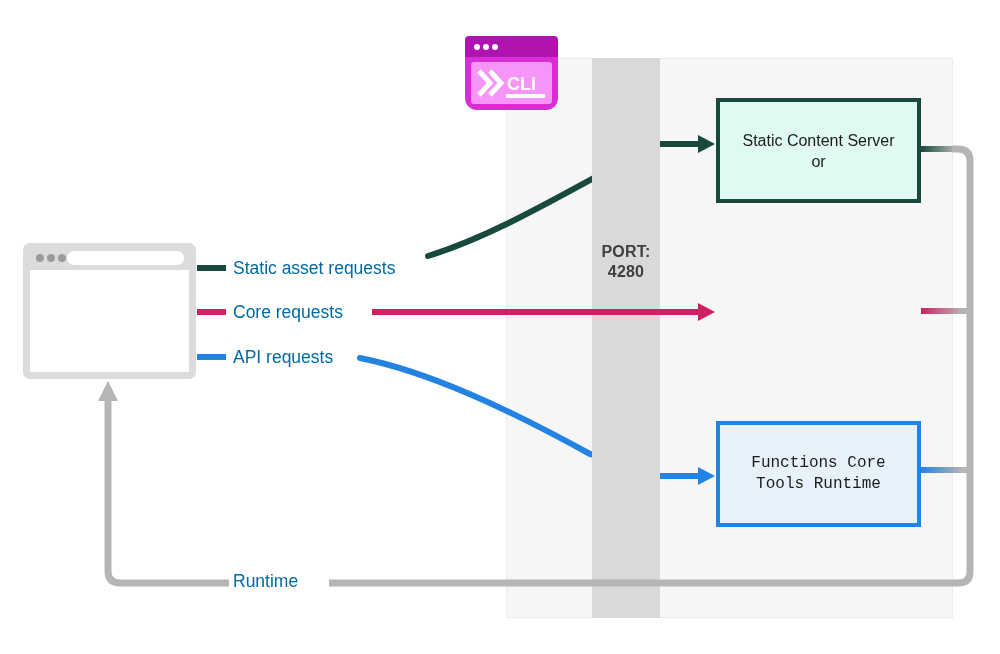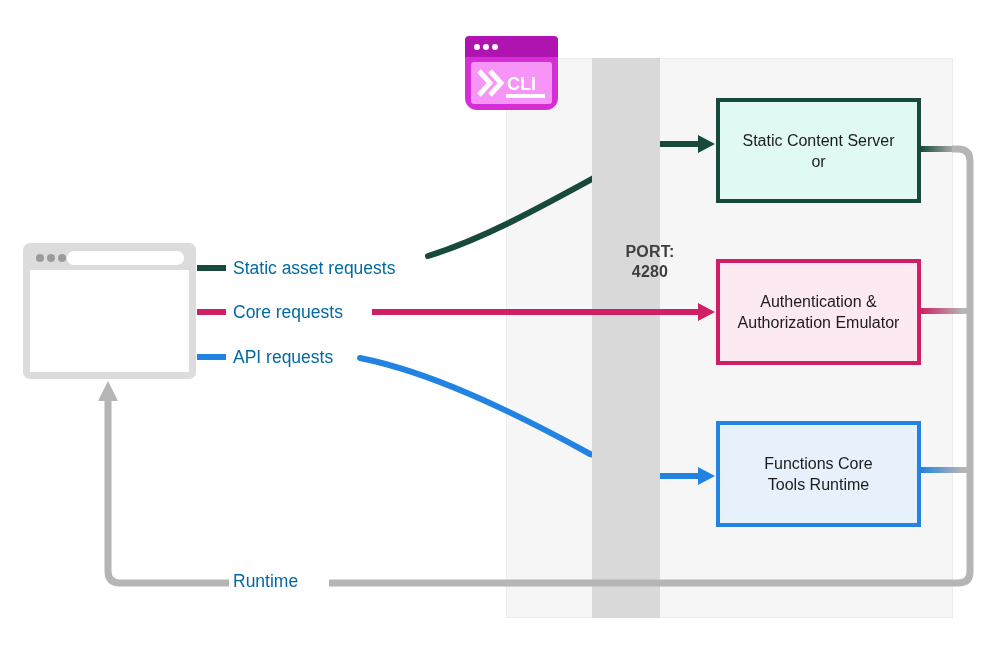--- a/index.html
+++ b/index.html
@@ -12,29 +12,29 @@
   html,body{margin:0;padding:0;background:#ffffff;}
   #stage{position:relative;width:1000px;height:654px;background:#ffffff;overflow:hidden;
          font-family:"Liberation Sans", sans-serif;}
   .abs{position:absolute;}
   
   .panel{left:506px;top:58px;width:445px;height:558px;background:var(--panel);
          border:1px solid #ececec;z-index:1;}
   .portbar{left:592px;top:58px;width:68px;height:560px;background:var(--bar);z-index:3;}
   .port-text{left:592px;top:242px;width:68px;z-index:4;text-align:center;
              font-weight:bold;font-size:16px;line-height:20px;color:var(--port-text);
-             letter-spacing:0.2px;padding-left:24px;}
+             letter-spacing:0.2px;}
   svg.layer{position:absolute;left:0;top:0;z-index:2;pointer-events:none;}
   svg.layer.over{z-index:4;}
   
   .svc{width:197px;z-index:5;display:flex;align-items:center;justify-content:center;
        text-align:center;font-size:16px;line-height:21px;color:var(--text);}
   .svc.green{left:716px;top:98px;height:97px;background:var(--mint-fill);border:4px solid var(--green);}
   .svc.pink{left:716px;top:259px;height:98px;background:var(--pink-fill);border:4px solid var(--pink);}
-  .svc.blue{left:716px;top:421px;height:98px;background:var(--blue-fill);border:4px solid var(--blue);}
+  .svc.blue{left:716px;top:421px;height:98px;background:var(--blue-fill);border:4px solid var(--blue);font-family:Liberation Mono, monospace;}
   
   .flow-label{z-index:6;font-size:17.5px;line-height:22px;color:#0369a1;white-space:nowrap;}
   
   .browser{left:23px;top:243px;width:173px;height:136px;background:var(--browser-frame);
            border-radius:7px;z-index:6;}
   .browser .dot{position:absolute;width:8px;height:8px;border-radius:50%;background:#9b9b9b;top:11px;}
   .browser .addr{position:absolute;left:44px;top:8px;width:117px;height:14px;background:#ffffff;border-radius:7px;}
   .browser .bodywin{position:absolute;left:7px;top:27px;width:159px;height:102px;background:#ffffff;}
   
   .cli{left:465px;top:36px;width:93px;height:74px;background:var(--cli-frame);
@@ -99,26 +99,20 @@
     <path d="M 229 583 H 120 Q 108 583 108 571 V 398" fill="none" style="stroke:var(--gray-line)" stroke-width="7"></path>
     <polygon points="98,401 118,401 108,381" style="fill:var(--gray-line)"></polygon>
   </svg>
 
   <div class="abs svc green">
     <div>
       <div>Static Content Server</div>
       <div>or</div>
     </div>
   </div>
-  <div class="abs svc pink">
-    <div>
-      <div>Authentication &amp;</div>
-      <div>Authorization Emulator</div>
-    </div>
-  </div>
   <div class="abs svc blue">
     <div>
       <div>Functions Core</div>
       <div>Tools Runtime</div>
     </div>
   </div>
 
   <div class="abs flow-label" style="left:233px;top:257px">Static asset requests</div>
   <div class="abs flow-label" style="left:233px;top:301px">Core requests</div>
   <div class="abs flow-label" style="left:233px;top:346px">API requests</div>

